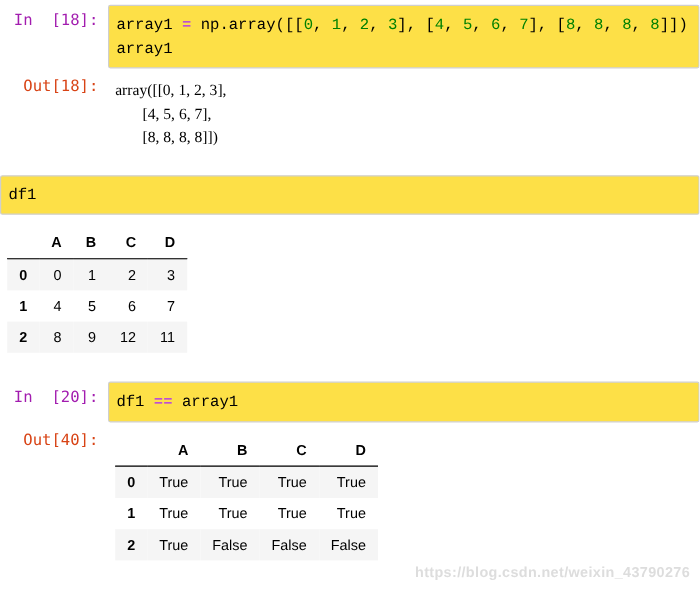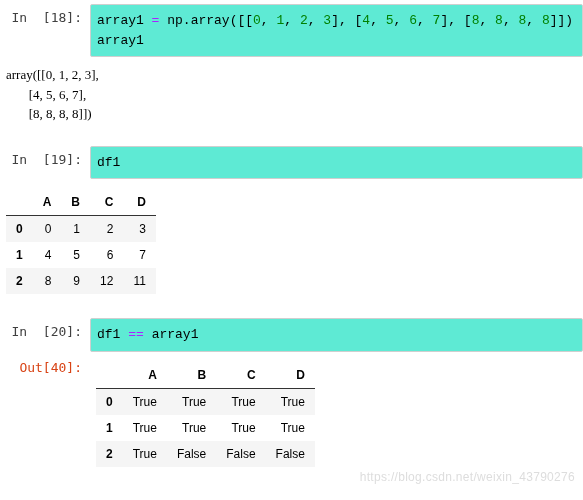--- a/index.html
+++ b/index.html
@@ -14,25 +14,25 @@
   .cell { display: flex; align-items: flex-start; margin-bottom: 2px; }
   .prompt {
     width: 90px;
     text-align: right;
     padding: 6px 8px 0 0;
     font-family: "Consolas", "Monaco", monospace;
     font-size: 13px;
     white-space: pre;
     flex-shrink: 0;
   }
-  .prompt.in { color: #404040; }
+  .prompt.in { color: #a21caf; }
   .prompt.out { color: #D84315; }
   .content { flex: 1; padding: 4px 6px; }
   .code-input {
-    background: #5eead4;
+    background: #fde047;
     border: 1px solid #cfcfcf;
     border-radius: 2px;
     padding: 6px 6px;
     flex: 1;
     font-family: inherit;
     white-space: pre;
     line-height: 1.5;
   }
   .code-output {
     white-space: pre;
@@ -53,41 +53,42 @@
   .df tbody th { font-weight: bold; }
   .df tbody tr.odd { background: #f5f5f5; }
   .watermark {
     position: absolute;
     right: 8px;
     top: 470px;
     font-family: Arial, sans-serif;
     font-size: 12px;
     color: #ddd;
     letter-spacing: 0.3px;
+    font-weight: bold;
   }
 </style>
 </head>
 <body>
 
 <div class="cell">
   <div class="prompt in">In  [18]:</div>
   <div class="code-input"><span class="t-var">array1 </span><span class="t-op">=</span><span class="t-call"> np.array([[</span><span id="row1nums"><span class="t-num">0</span><span class="t-punc">, </span><span class="t-num">1</span><span class="t-punc">, </span><span class="t-num">2</span><span class="t-punc">, </span><span class="t-num">3</span></span><span class="t-punc">], [</span><span id="row2nums"><span class="t-num">4</span><span class="t-punc">, </span><span class="t-num">5</span><span class="t-punc">, </span><span class="t-num">6</span><span class="t-punc">, </span><span class="t-num">7</span></span><span class="t-punc">], [</span><span id="row3nums"><span class="t-num">8</span><span class="t-punc">, </span><span class="t-num">8</span><span class="t-punc">, </span><span class="t-num">8</span><span class="t-punc">, </span><span class="t-num">8</span></span><span class="t-punc">]])</span>
 <span class="t-var">array1</span></div>
 </div>
 
 <div class="cell">
+  <div class="prompt out">Out[18]:</div>
   <div class="code-output">array([[0, 1, 2, 3],
        [4, 5, 6, 7],
        [8, 8, 8, 8]])</div>
 </div>
 
 <div style="height:14px"></div>
 
 <div class="cell">
-  <div class="prompt in">In  [19]:</div>
   <div class="code-input"><span class="t-var">df1</span></div>
 </div>
 
 <div class="cell">
   <div class="content">
     <table class="df" id="df19">
         <thead>
           <tr>
             <th></th>
             <th>A</th>

